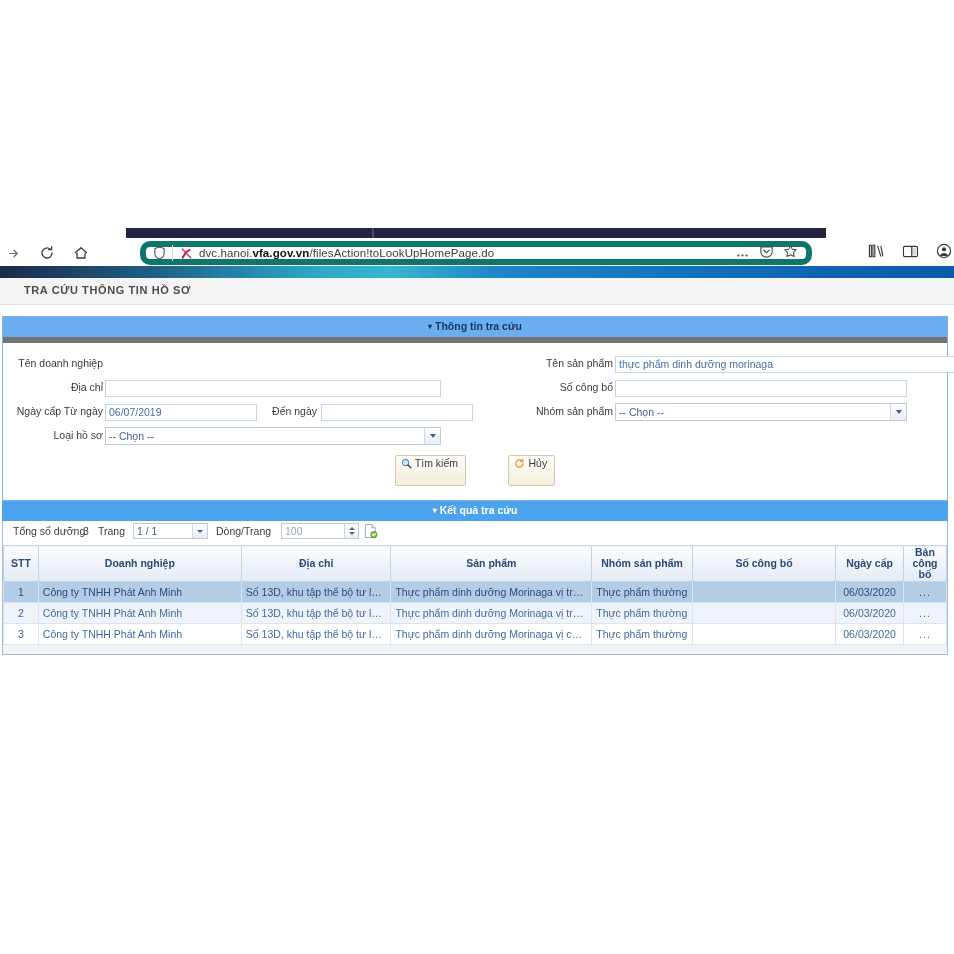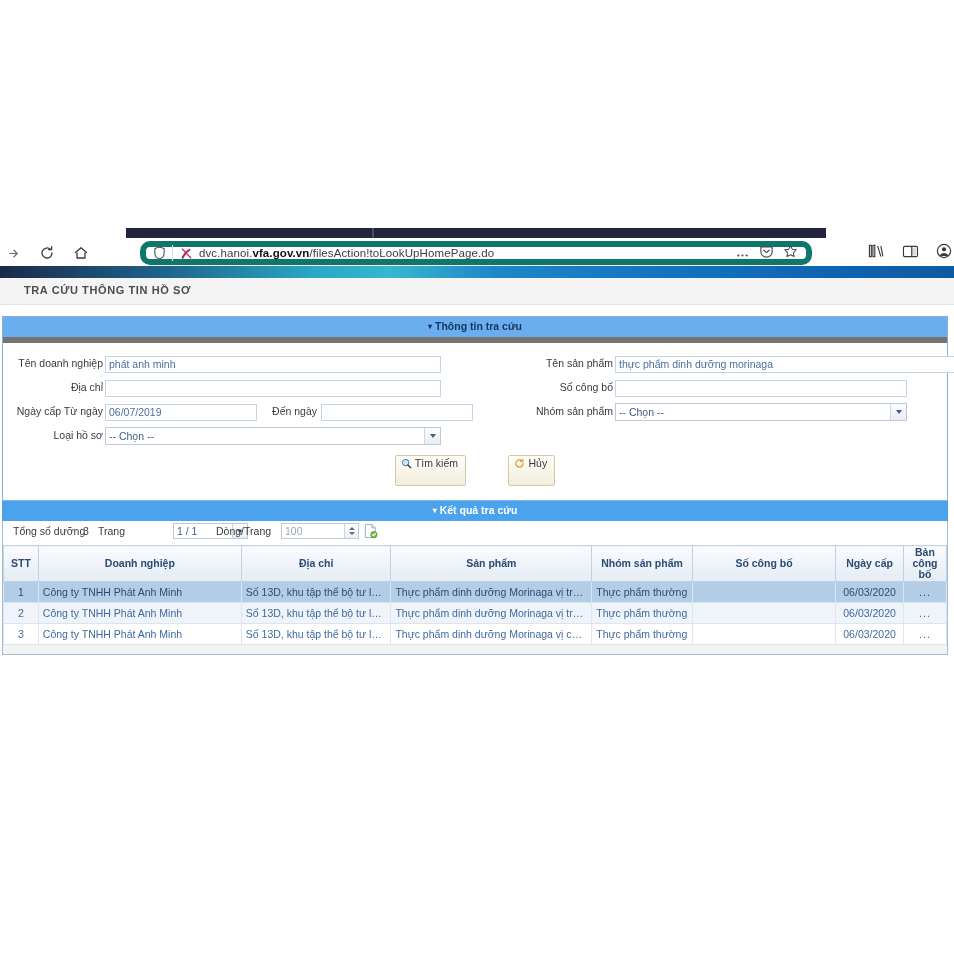--- a/index.html
+++ b/index.html
@@ -237,21 +237,20 @@
       <div class="panelbar">
         <div class="ptitle">
           <span class="caret">▾</span><span>Thông tin tra cứu</span>
         </div>
       </div>
 
       <div class="formarea">
 
         <div class="frow">
           <div class="lbl" style="left:0;width:100px;">Tên doanh nghiệp</div>
-          <div class="fld" style="left:102px;width:336px;top:3px;">phát anh minh</div>
 
           <div class="lbl" style="left:470px;width:140px;">Tên sản phẩm</div>
           <div class="fld" style="left:612px;width:344px;top:3px;">thực phẩm dinh dưỡng morinaga</div>
         </div>
 
         <div class="frow">
           <div class="lbl" style="left:0;width:100px;">Địa chỉ</div>
           <div class="fld empty" style="left:102px;width:336px;top:3px;"></div>
 
           <div class="lbl" style="left:470px;width:140px;">Số công bố</div>
@@ -309,21 +308,21 @@
       <div class="ptitle">
         <span class="caret">▾</span><span>Kết quả tra cứu</span>
       </div>
     </div>
 
     <div class="gridwrap">
       <div class="pagerow">
         <span class="pz" style="left:10px;">Tổng số dưỡng</span>
         <span class="pz" style="left:80px;">3</span>
         <span class="pz" style="left:95px;">Trang</span>
-        <span class="pgsel" style="left:130px;margin-left:40px;">
+        <span class="pgsel" style="left:130px;">
           <span>1 / 1</span>
           <span class="arrow">
               <i></i>
             </span>
         </span>
         <span class="pz" style="left:213px;">Dòng/Trang</span>
         <span class="spin" style="left:278px;">
           <span>100</span>
           <span class="sp">
               <i class="up"></i>

